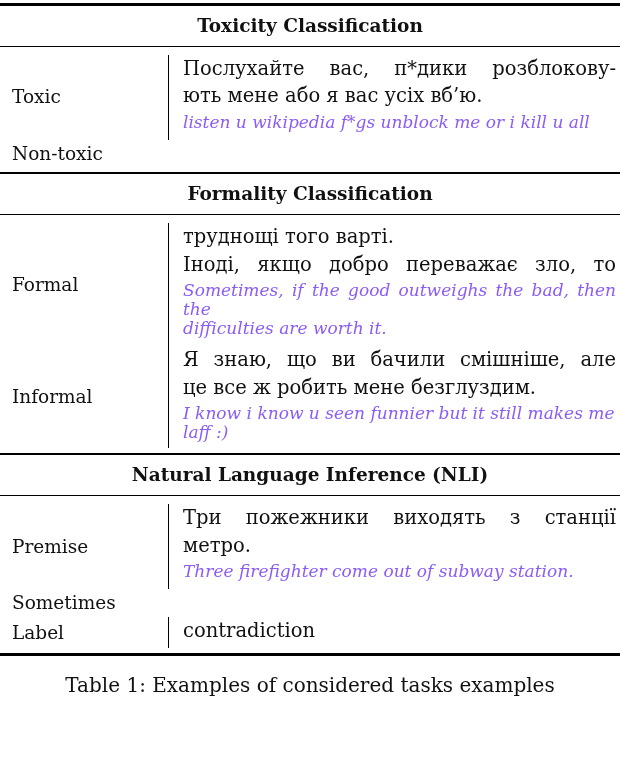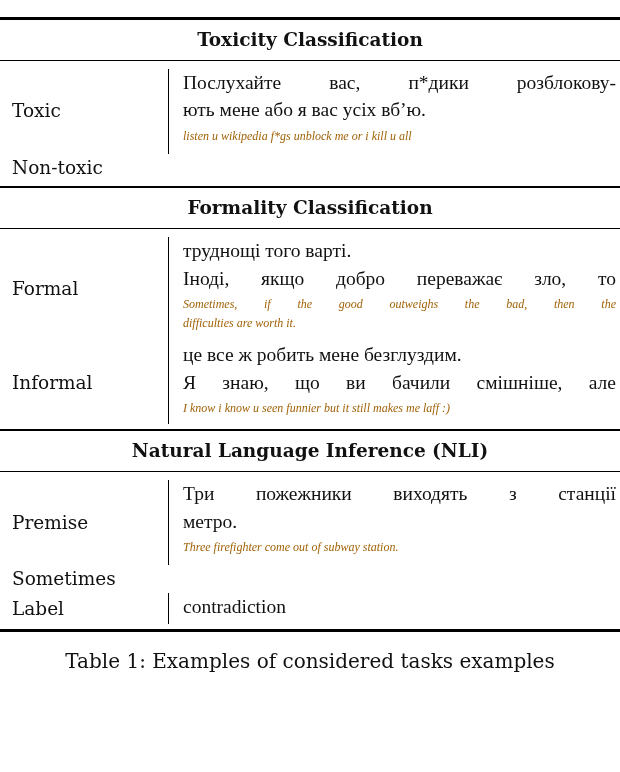--- a/index.html
+++ b/index.html
@@ -4,21 +4,21 @@
 <style>
   html, body { margin: 0; padding: 0; }
   body {
     width: 620px;
     height: 772px;
     background: #ffffff;
     overflow: hidden;
     font-family: "DejaVu Serif", serif;
     color: #111111;
   }
-  .table-wrap { padding-top: 17px; }
+  .table-wrap { padding-top: 3px; }
 
   
   .rule { background: #000000; width: 620px; }
   .rule-top    { height: 2.5px; }
   .rule-heavy  { height: 1.8px; }
   .rule-thin   { height: 1.2px; }
   .rule-bottom { height: 2.5px; }
 
   .section-header {
     text-align: center;
@@ -39,40 +39,39 @@
     font-size: 18.5px;
     line-height: 27.5px;
   }
 
   .cell-content {
     flex: 1 1 auto;
     border-left: 1.5px solid #000000;
     padding-left: 14px;
     padding-right: 4px;
     min-width: 0;
-    font-family: Liberation Serif, serif;
   }
 
   .uk-line {
     font-size: 19.5px;
     line-height: 27.5px;
     white-space: normal;
   }
   .uk-line.j {
     text-align: justify;
     text-align-last: justify;
   }
 
   .tr-block { padding: 3px 0 8px 0; }
   .row:last-child .tr-block { padding-bottom: 6px; }
   .tr-line {
     font-style: italic;
-    font-size: 12px;
+    font-size: 17px;
     line-height: 19px;
-    color: #a16207;
+    color: #8b5cf6;
   }
   .tr-line.j {
     text-align: justify;
     text-align-last: justify;
   }
 
   .label-only { padding-bottom: 4px; }
 
   .caption {
     margin-top: 17px;
@@ -121,22 +120,22 @@
         <div class="uk-line j">Іноді, якщо добро переважає зло, то</div>
         <div class="tr-block">
           <div class="tr-line j">Sometimes, if the good outweighs the bad, then the</div>
           <div class="tr-line">difficulties are worth it.</div>
         </div>
       </div>
     </div>
     <div class="row">
       <div class="cell-label">Informal</div>
       <div class="cell-content">
+        <div class="uk-line j">Я знаю, що ви бачили смішніше, але</div>
         <div class="uk-line">це все ж робить мене безглуздим.</div>
-        <div class="uk-line j">Я знаю, що ви бачили смішніше, але</div>
         <div class="tr-block">
           <div class="tr-line">I know i know u seen funnier but it still makes me laff :)</div>
         </div>
       </div>
     </div>
   </div>
 
   <div class="rule rule-heavy"></div>
 
   <div class="section-header">Natural Language Inference (NLI)</div>

